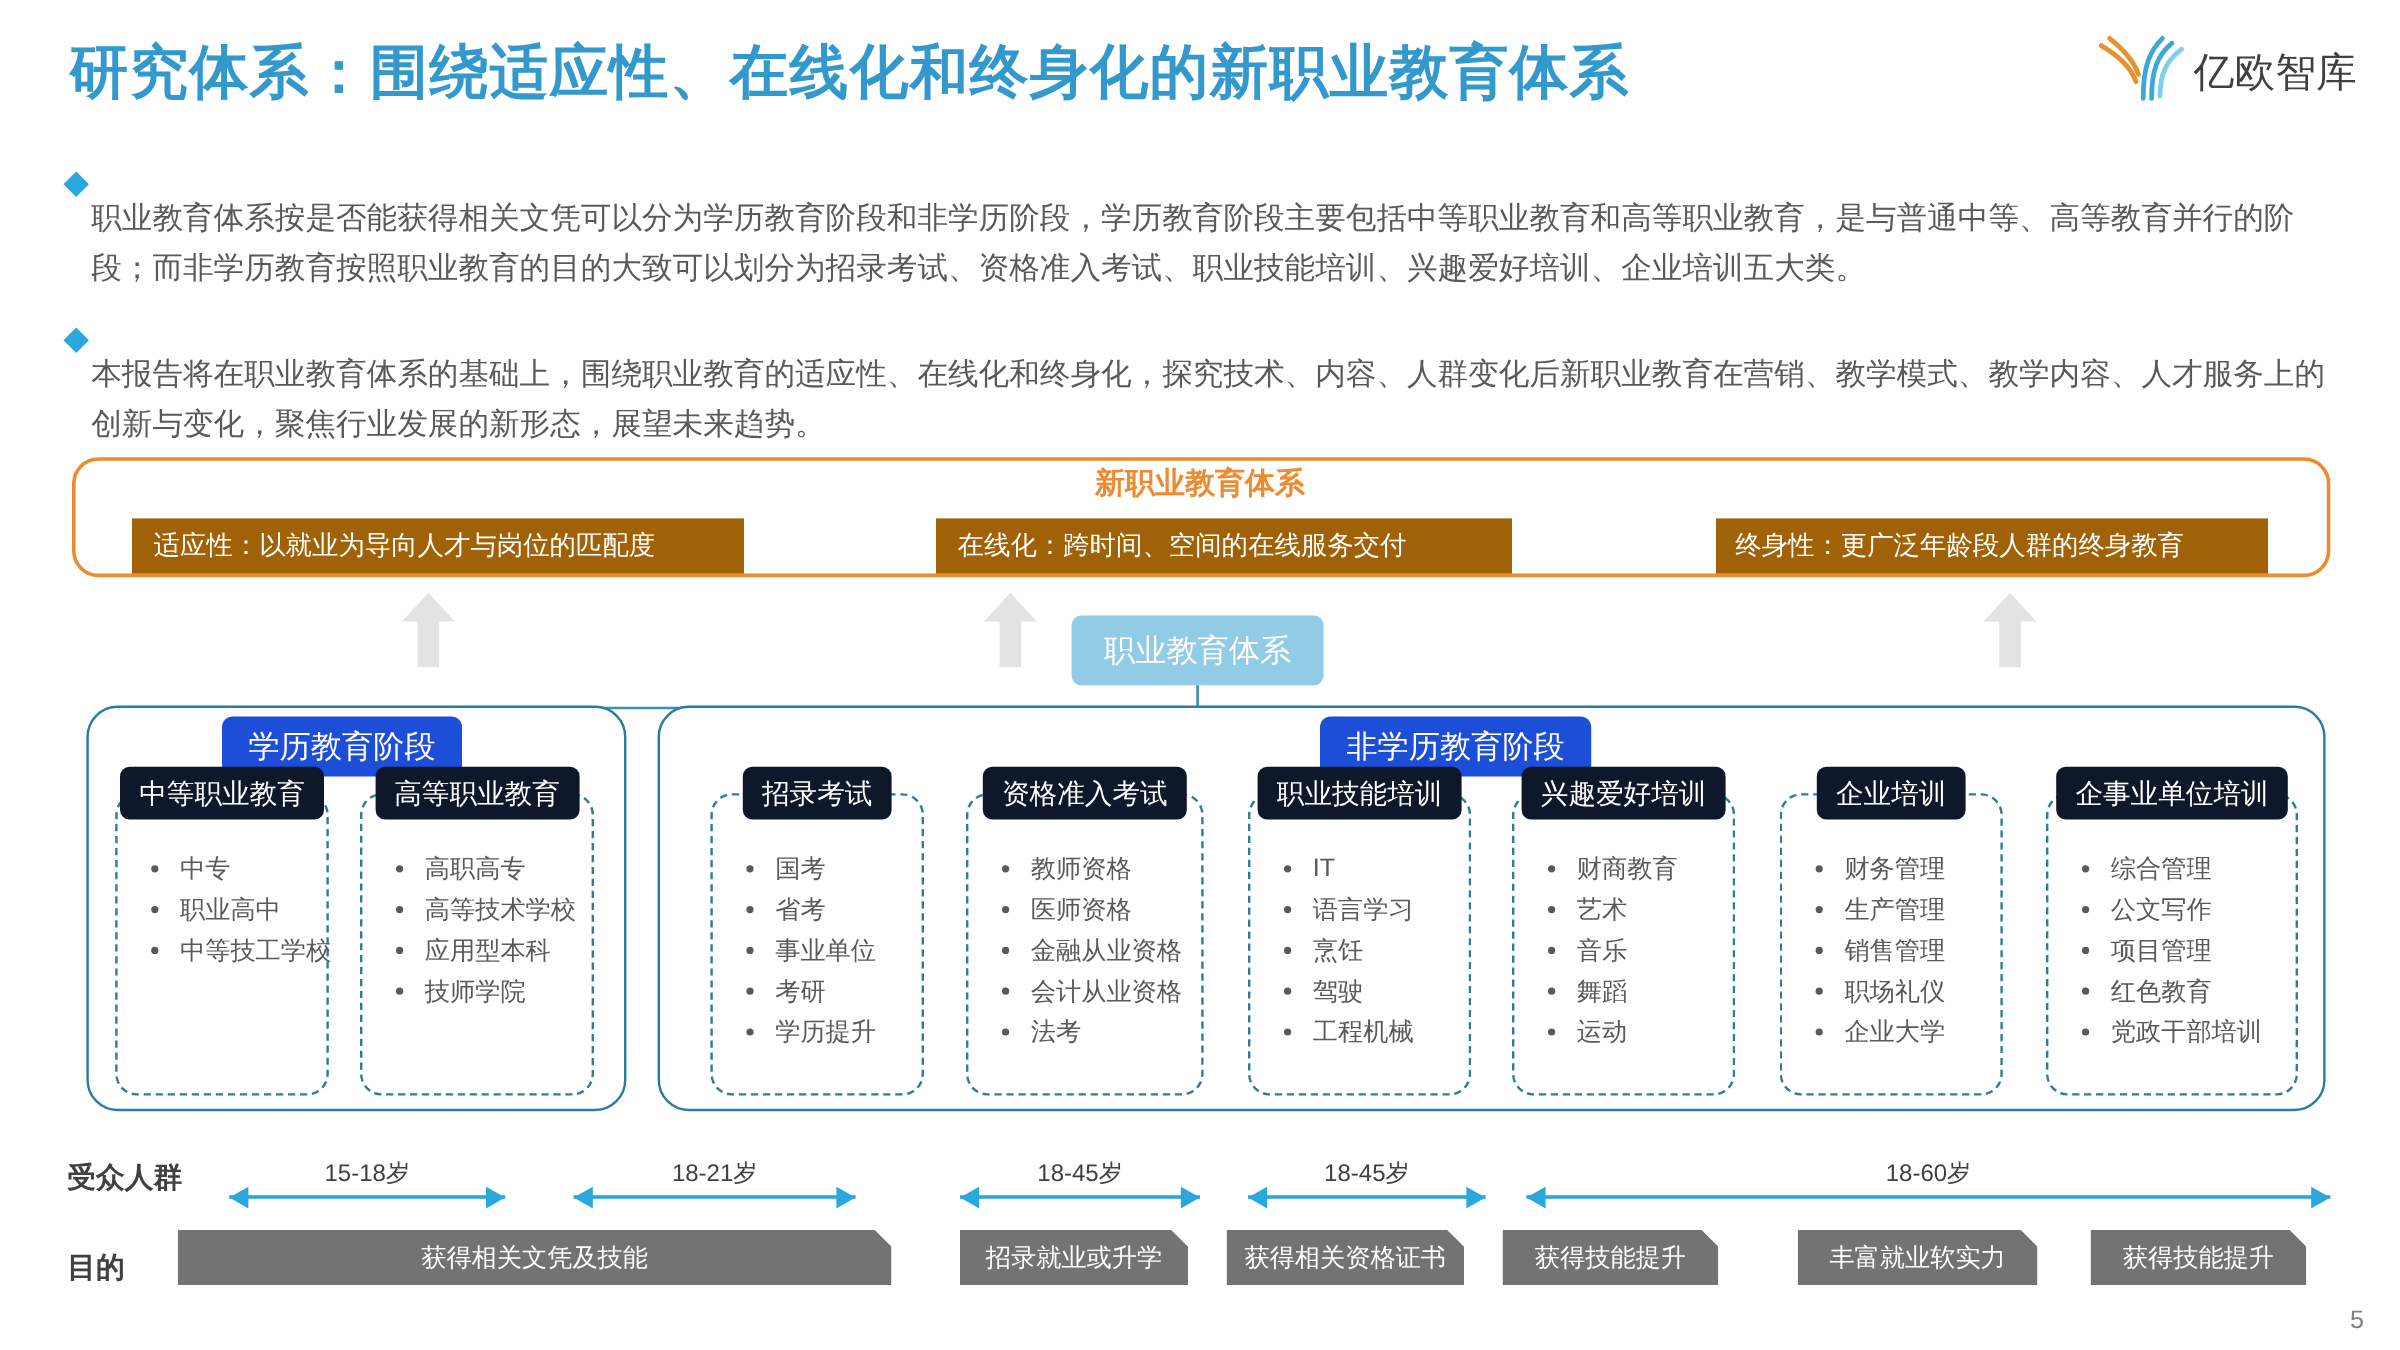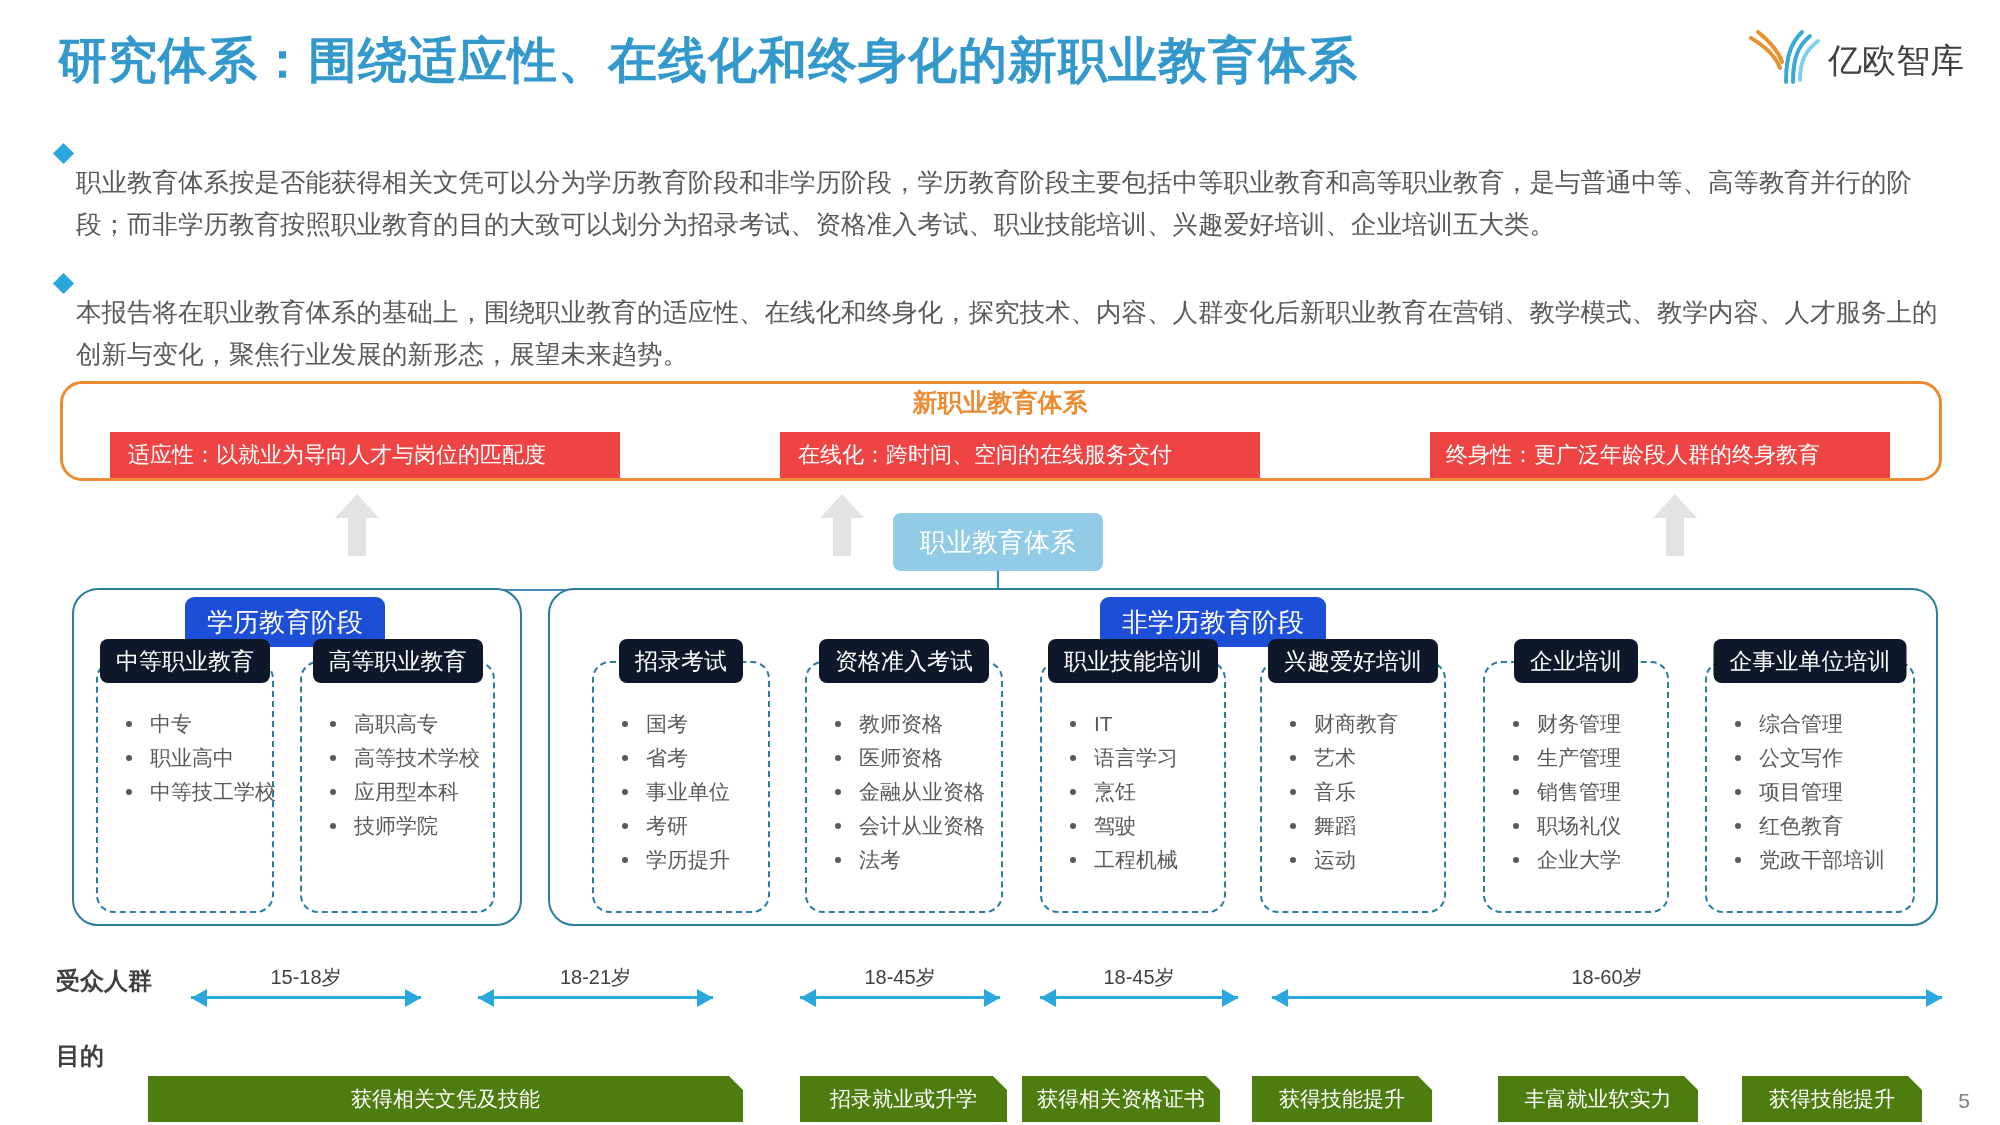--- a/index.html
+++ b/index.html
@@ -35,21 +35,21 @@
   .orange-panel {
     position: absolute; left: 60px; top: 381px; width: 1882px; height: 100px;
     border: 3px solid #ec8b31; border-radius: 22px; background: #fff;
   }
   .orange-panel-title {
     position: absolute; left: 0; right: 0; top: 386px;
     text-align: center; font-size: 25px; font-weight: bold; color: #ec8b31;
   }
   .feat {
     position: absolute; top: 432px; height: 46px;
-    background: #ef4444; color: #ffffff;
+    background: #a16207; color: #ffffff;
     font-size: 22px; display: flex; align-items: center;
     padding-left: 18px; white-space: nowrap;
   }
   .feat-1 { left: 110px; width: 510px; }
   .feat-2 { left: 780px; width: 480px; }
   .feat-3 { left: 1430px; width: 460px; padding-left: 16px; }
 
   
   .uparrow { position: absolute; width: 44px; height: 62px; }
   .ua1 { left: 335px; top: 494px; }
@@ -126,21 +126,21 @@
     position: absolute; left: 0; right: 0; top: 28px; height: 3px; background: #2aa8dd;
   }
   .agearrow .tipL, .agearrow .tipR {
     position: absolute; top: 21px; width: 0; height: 0;
     border-top: 9px solid transparent; border-bottom: 9px solid transparent;
   }
   .agearrow .tipL { left: 0;  border-right: 16px solid #2aa8dd; }
   .agearrow .tipR { right: 0; border-left: 16px solid #2aa8dd; }
 
   .purpose {
-    position: absolute; top: 1076px; height: 46px; background: #4d7c0f;
+    position: absolute; top: 1025px; height: 46px; background: #737373;
     color: #fff; font-size: 21px; display: flex; align-items: center;
     justify-content: center; white-space: nowrap;
     clip-path: polygon(0 0, calc(100% - 14px) 0, 100% 14px, 100% 100%, 0 100%);
     font-family: Liberation Mono, monospace;
   }
 
   .pagenum {
     position: absolute; right: 30px; bottom: 12px;
     font-size: 21px; color: #808080;
   }
@@ -433,21 +433,21 @@
     <div class="tipR"></div>
   </div>
   <div class="agearrow" style="left:1272px;width:670px">
     <div class="agetxt">18-60岁</div>
     <div class="axis"></div>
     <div class="tipL"></div>
     <div class="tipR"></div>
   </div>
 
   <div class="purpose" style="left:148px;width:595px">获得相关文凭及技能</div>
-  <div class="purpose" style="left:800px;width:207px">招录就业或升学</div>
+  <div class="purpose" style="left:800px;width:190px">招录就业或升学</div>
   <div class="purpose" style="left:1022px;width:198px">获得相关资格证书</div>
   <div class="purpose" style="left:1252px;width:180px">获得技能提升</div>
   <div class="purpose" style="left:1498px;width:200px">丰富就业软实力</div>
   <div class="purpose" style="left:1742px;width:180px">获得技能提升</div>
 
   <div class="pagenum">5</div>
 
 </div>
 
 </body></html>

